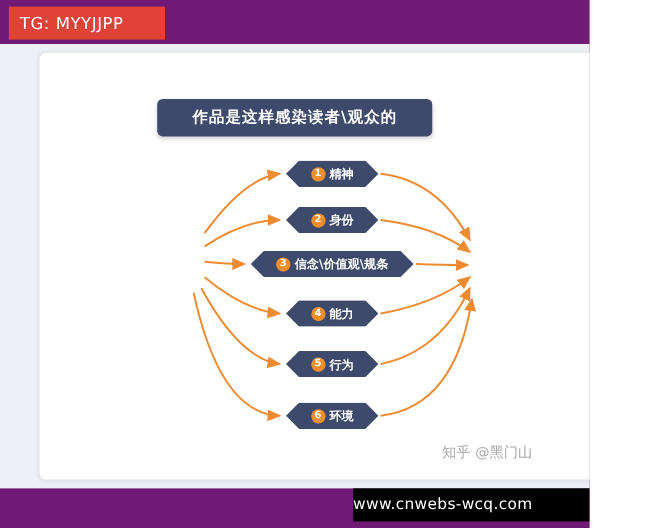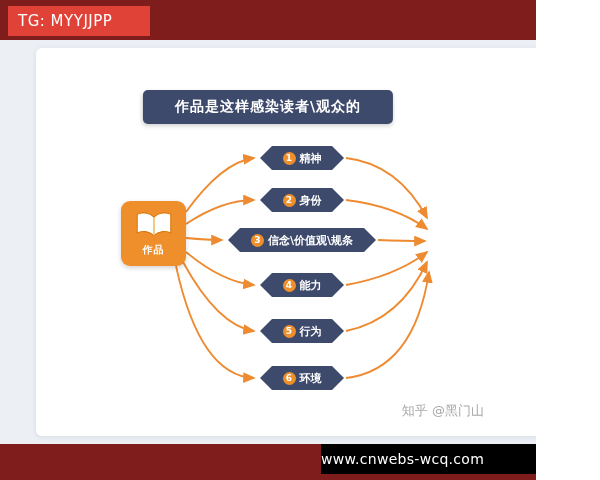--- a/index.html
+++ b/index.html
@@ -1,19 +1,19 @@
 <!DOCTYPE html>
 <html><head>
 <meta charset="utf-8">
 <style>
   * { box-sizing: border-box; }
   html, body { margin: 0; padding: 0; background: #ffffff; }
   .page {
     position: relative; width: 536px; height: 480px; overflow: hidden;
-    font-family: "DejaVu Sans", "Liberation Sans", sans-serif; background: #7f1d1d;
+    font-family: "DejaVu Sans", "Liberation Sans", sans-serif; background: #701a75;
   }
   .banner {
     position: absolute; left: 8px; top: 6px; width: 142px; height: 30px;
     background: #e04238; color: #fff; display: flex; align-items: center;
     padding-left: 10px; font-size: 15px; letter-spacing: .5px;
   }
   .band {
     position: absolute; left: 0; top: 40px; width: 600px; height: 404px;
     background: #eceff4;
   }
@@ -102,29 +102,20 @@
       <path d="M346 285 Q 396 276 427 252"></path>
       <path d="M346 331 Q 400 320 427 262"></path>
       <path d="M346 378 Q 414 370 429 272"></path>
     </g>
   </svg>
 
   <div class="title">
     <span>作品是这样感染读者\观众的</span>
   </div>
 
-  <div class="node source">
-    <span class="icon">
-      <svg width="40" height="30" viewBox="0 0 44 34">
-        <path d="M22 8 C17 3 8 2 3 5 L3 26 C8 23 17 24 22 29 C27 24 36 23 41 26 L41 5 C36 2 27 3 22 8 Z" fill="#ffffff" stroke="#d9780f" stroke-width="1.2"></path>
-        <path d="M22 8 L22 29" stroke="#e8b84a" stroke-width="1.6"></path>
-      </svg>
-    </span>
-    <span class="node-label">作品</span>
-  </div>
 
 
   <div class="hex hex1">
     <span class="num">1</span>
     <span class="lbl">精神</span>
   </div>
   <div class="hex hex2">
     <span class="num">2</span>
     <span class="lbl">身份</span>
   </div>

